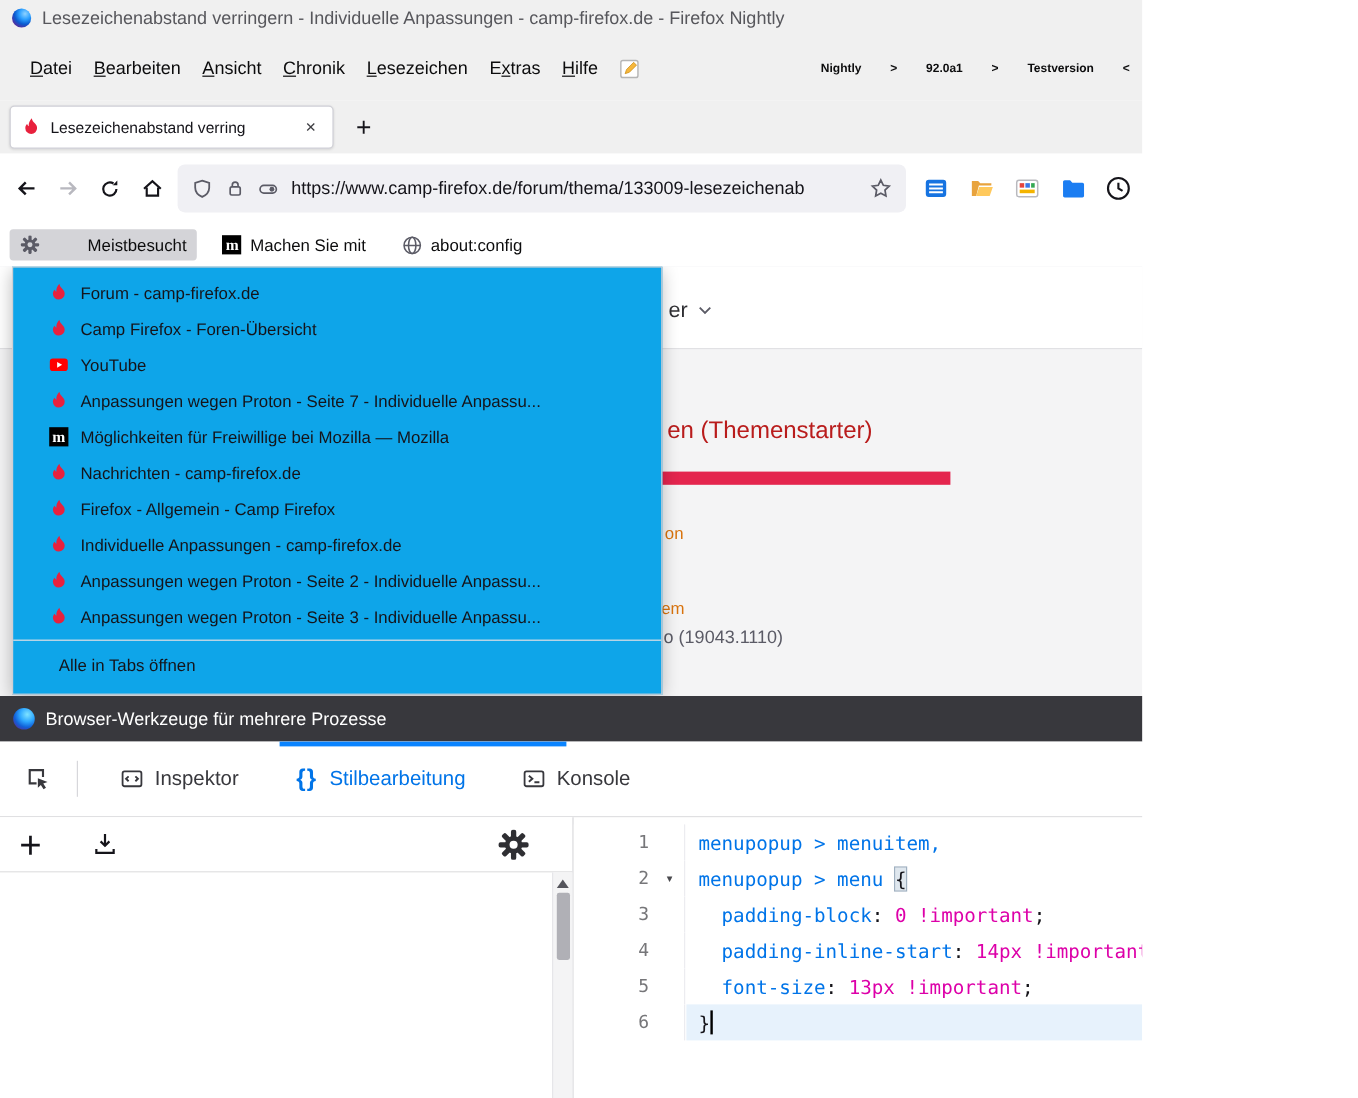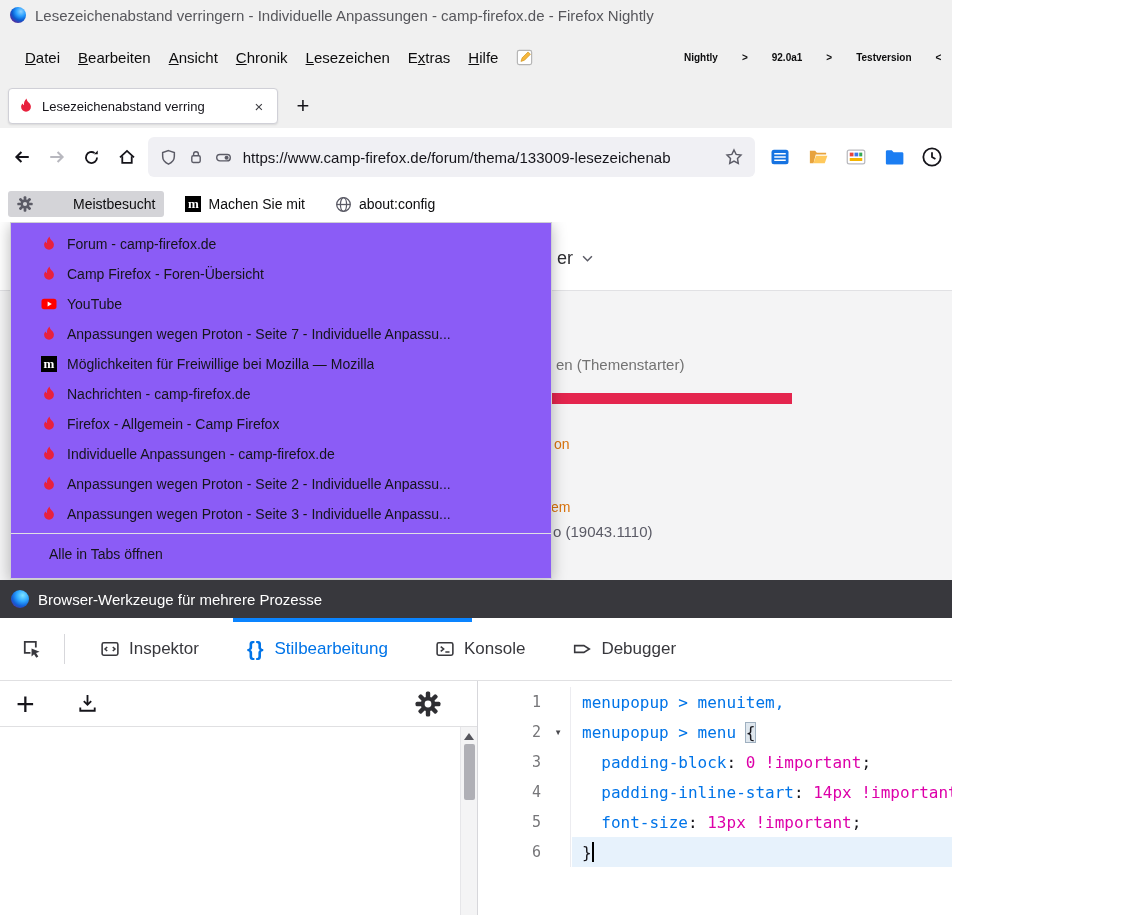--- a/index.html
+++ b/index.html
@@ -57,28 +57,28 @@
   .bm-chip.active{background:#d4d4d8;gap:40px;}
   .moz-sq{width:16px;height:16px;background:#000;color:#fff;font-family:"Liberation Serif",serif;
           font-weight:700;font-size:13px;line-height:15px;text-align:center;display:inline-block;flex:0 0 16px;}
 
   
   .content{position:relative;height:358px;background:#f4f4f5;overflow:hidden;}
   .pagehead{position:absolute;left:0;top:0;right:0;height:68px;background:#fff;
             border-bottom:1px solid #e1e1e4;}
   .frag-er{position:absolute;left:557px;top:26px;font-size:18px;color:#2f2f33;
            display:flex;align-items:center;gap:9px;}
-  .frag-starter{position:absolute;left:556px;top:134px;font-size:15px;color:#737373;white-space:nowrap;}
+  .frag-starter{position:absolute;left:556px;top:126px;font-size:20px;color:#b91c1c;white-space:nowrap;}
   .redbar{position:absolute;left:538px;top:171px;width:254px;height:11px;background:var(--bar-red,#e4254e);}
   .frag-on{position:absolute;left:554px;top:214px;font-size:14px;color:var(--link-orange,#d9730d);}
   .frag-em{position:absolute;left:551px;top:277px;font-size:14px;color:var(--link-orange,#d9730d);}
   .frag-build{position:absolute;left:553px;top:301px;font-size:15px;color:#5b5b66;white-space:nowrap;}
 
   
-  .bm-menu{position:absolute;left:10px;top:0;width:542px;height:357px;background:#8b5cf6;
+  .bm-menu{position:absolute;left:10px;top:0;width:542px;height:357px;background:#0ea5e9;
            border:1px solid #cfcfd4;box-shadow:0 3px 14px rgba(0,0,0,.28);box-sizing:border-box;
            padding-top:6px;z-index:5;}
   .bm-item{height:30px;display:flex;align-items:center;gap:10px;padding:0 12px 0 30px;
            font-size:14px;white-space:nowrap;overflow:hidden;}
   .bm-label{overflow:hidden;}
   .bm-sep{height:1px;background:#e0e0e4;margin:4px 0;}
   .bm-footer{height:32px;display:flex;align-items:center;padding:0 0 0 38px;font-size:14px;}
   .ic16{width:16px;height:16px;flex:0 0 16px;}
 
   
@@ -392,26 +392,20 @@
       <span class="brace-ic">{}</span>
       <span>Stilbearbeitung</span>
     </div>
     <div class="dt-tab">
       <svg width="18" height="18" viewBox="0 0 16 16" fill="none" stroke="currentColor" stroke-width="1.4">
           <rect x="1" y="2.5" width="14" height="11" rx="1.5"></rect>
           <path d="M4.2 5.8L6.8 8l-2.6 2.2M8.3 10.6h3.7"></path>
         </svg>
       <span>Konsole</span>
     </div>
-    <div class="dt-tab">
-      <svg width="18" height="18" viewBox="0 0 16 16" fill="none" stroke="currentColor" stroke-width="1.4">
-          <path d="M1.5 5h8.2l4.8 3-4.8 3H1.5z"></path>
-        </svg>
-      <span>Debugger</span>
-    </div>
   </div>
 
   <div class="se-area">
     <div class="se-left">
       <div class="se-toolbar">
         <span class="se-plus">+</span>
         <span class="se-import">
           <svg width="21" height="21" viewBox="0 0 16 16" fill="none" stroke="#15141a" stroke-width="1.4">
               <path d="M8 1.5v7.5M5.2 6.2L8 9l2.8-2.8M2.5 11v2.5h11V11"></path>
             </svg>

